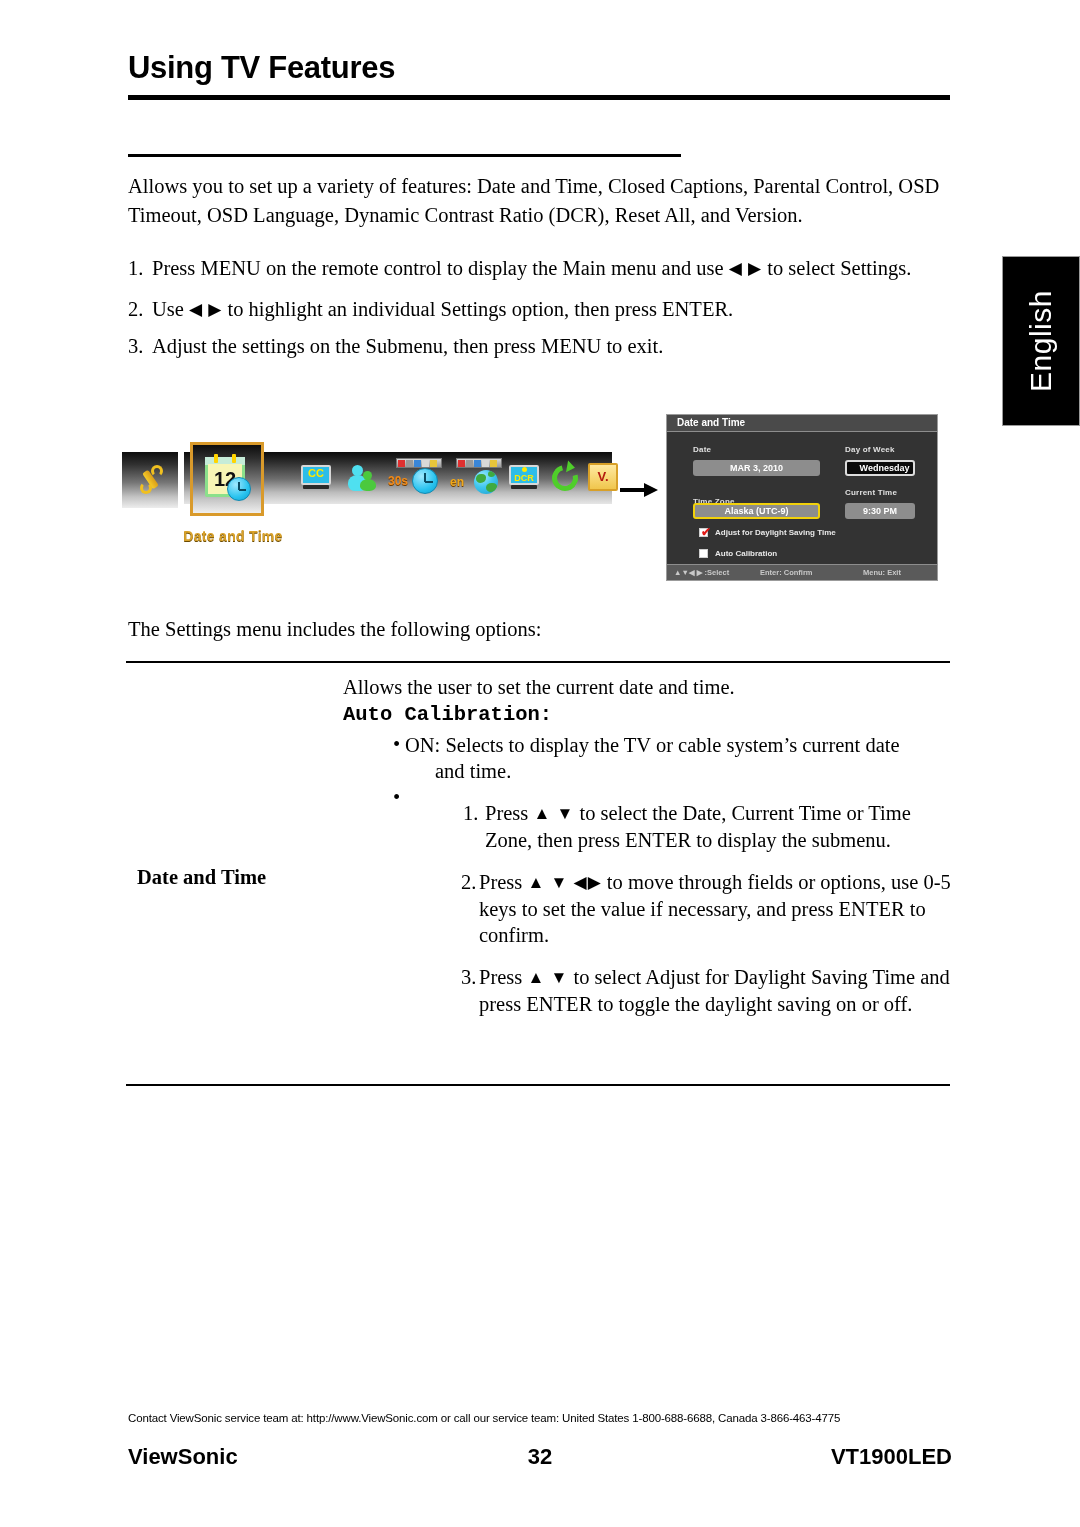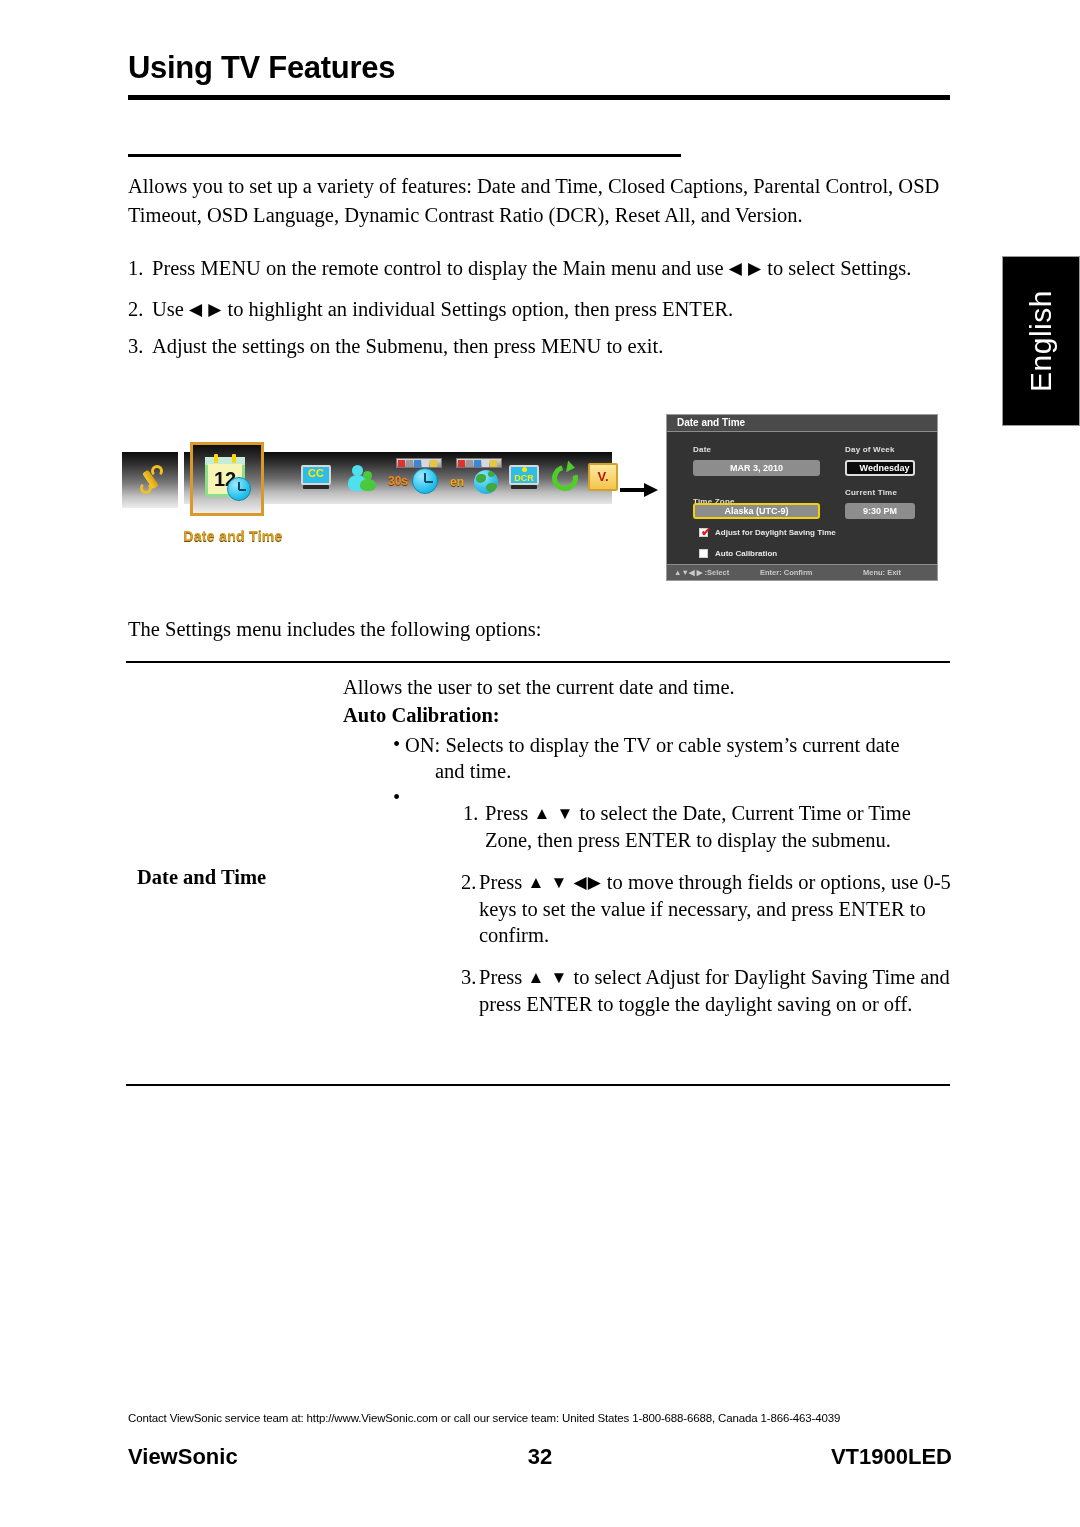--- a/index.html
+++ b/index.html
@@ -539,21 +539,21 @@
   }
   .tbl-right {
     position: absolute;
     left: 343px;
     top: 674px;
     width: 610px;
     font-size: 20.5px;
     line-height: 26px;
   }
   .tr-line { margin-bottom: 2px; }
-  .tr-head { font-weight: bold; margin-top: 2px; margin-bottom: 4px; }
+  .tr-head { font-weight: bold; margin-top: 2px; margin-bottom: 4px; font-family: Liberation Mono, monospace; }
   .bullet {
     position: relative;
     padding-left: 62px;
     margin-bottom: 1px;
   }
   .bullet .dot { position: absolute; left: 50px; top: -1px; }
   .bullet .ind { display: block; padding-left: 30px; }
   .numlist { margin-top: 16px; }
   .nitem {
     position: relative;
@@ -796,20 +796,20 @@
         <span class="nn">3.</span>
         <span>Press <span class="arrglyph">▲ ▼</span> to select <b>Adjust for Daylight Saving Time</b> and press <b>ENTER</b> to toggle the daylight saving on or off.</span>
       </div>
     </div>
   </div>
 
   <div class="lang-tab">
     <span>English</span>
   </div>
 
-  <div class="foot-note">Contact ViewSonic service team at: http://www.ViewSonic.com or call our service team: United States 1-800-688-6688, Canada 1-866-463-4039</div>
+  <div class="foot-note">Contact ViewSonic service team at: http://www.ViewSonic.com or call our service team: United States 1-800-688-6688, Canada 3-866-463-4775</div>
   <div class="foot-row">
     <span class="fl">ViewSonic</span>
     <span class="fc">32</span>
     <span class="fr">VT1900LED</span>
   </div>
 
 </div>
 
 </body></html>

